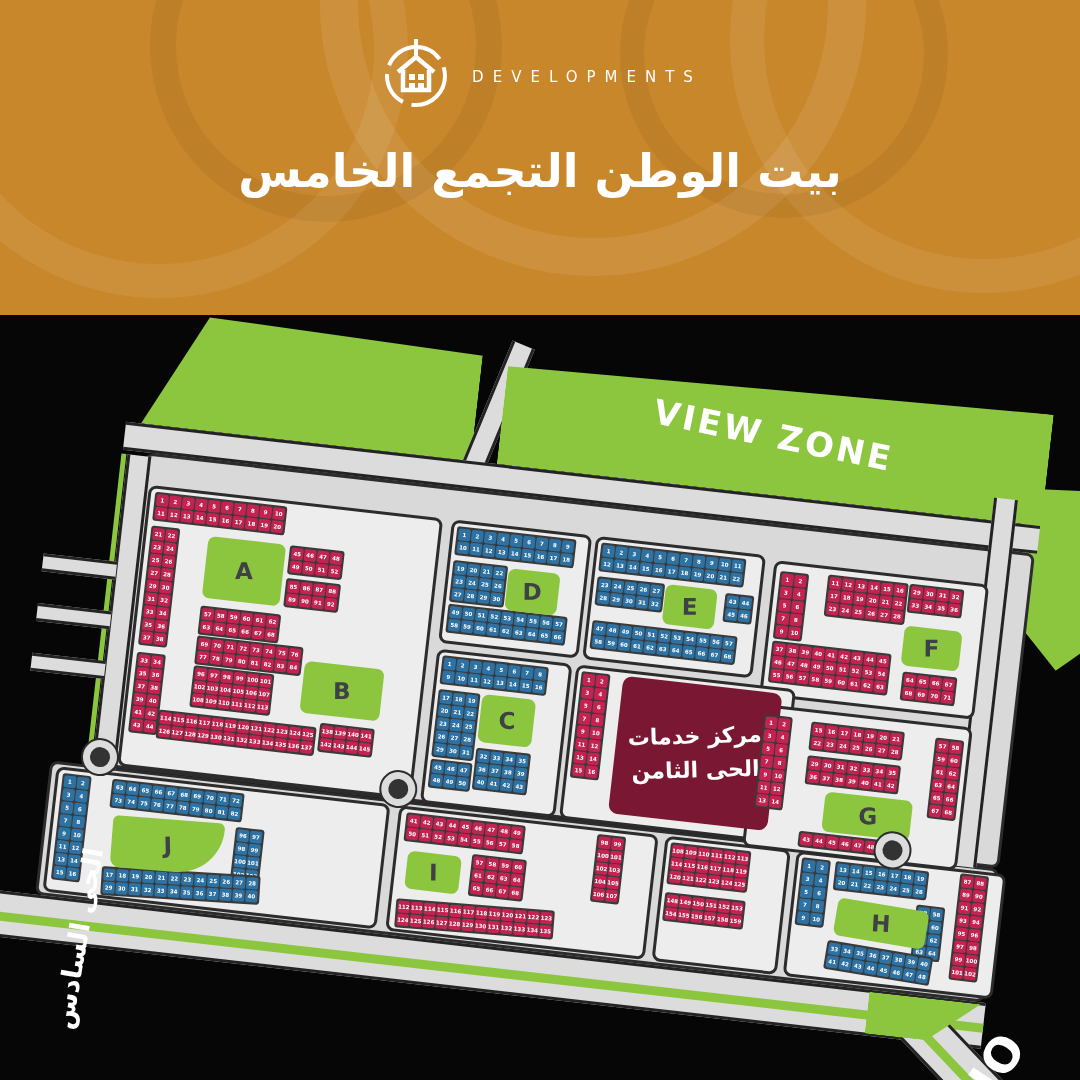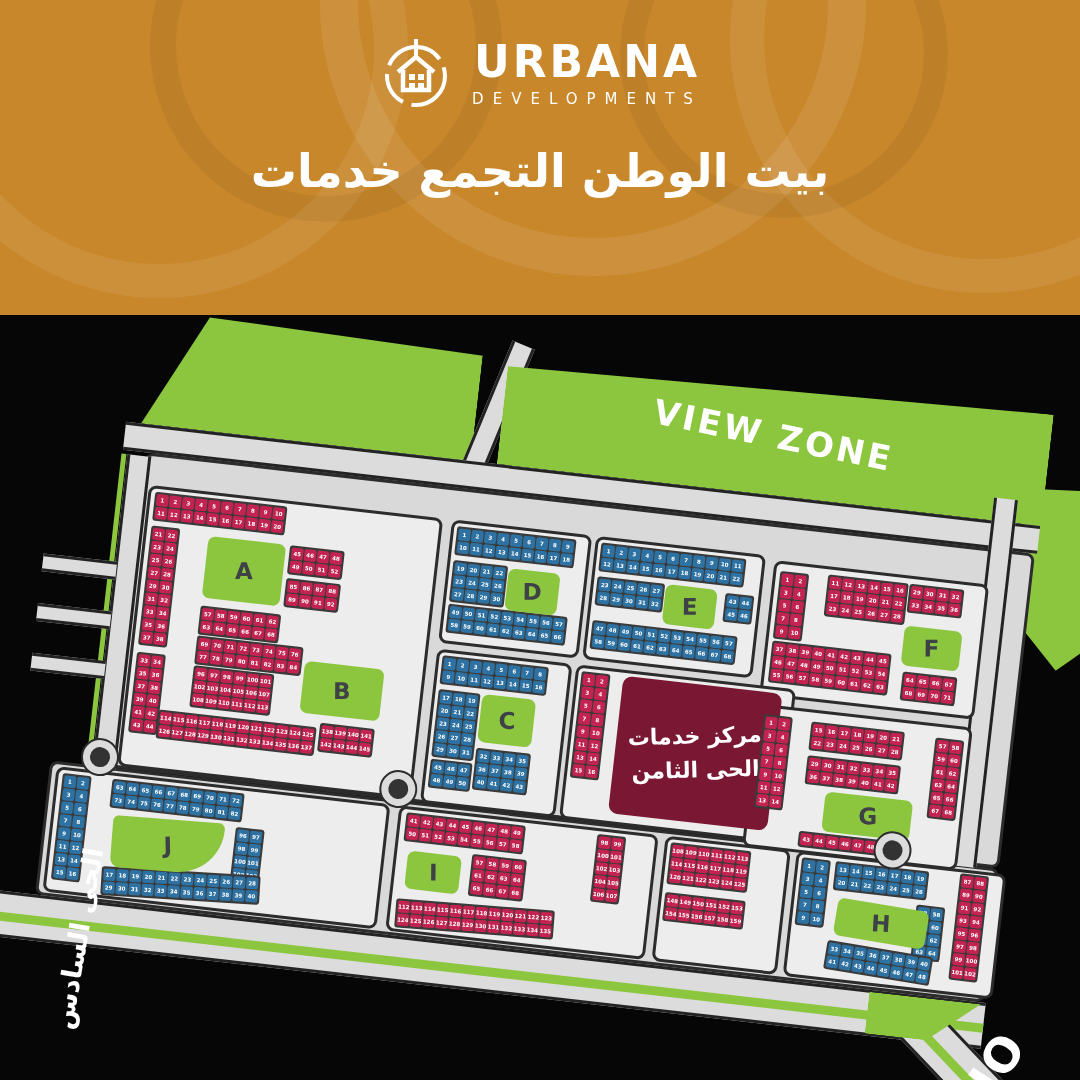--- a/index.html
+++ b/index.html
@@ -68,27 +68,26 @@
           </g>
           <g fill="#ffffff">
             <rect x="31" y="40" width="6" height="6"></rect>
               <rect x="40" y="40" width="6" height="6"></rect>
             <rect x="31" y="49" width="6" height="6"></rect>
               <rect x="40" y="49" width="6" height="6"></rect>
           </g>
         </svg>
       </span>
       <span style="display:flex;flex-direction:column;align-items:center;">
-        <span class="brandname">URBANA</span>
         <span class="brandsub">DEVELOPMENTS</span>
       </span>
     </div>
 
     <div class="headline">
-      <div>بيت الوطن التجمع خدمات</div>
+      <div>بيت الوطن التجمع الخامس</div>
     </div>
   </div>
 
   <div class="map-section">
     <div id="world">
 
       <div class="greenpoly" id="leftGreen" style="left: 100px; top: 0px; width: 332px; height: 118px; clip-path: polygon(0px 100%, 17% 4%, 100% 10%, 100% 100%); background: rgb(140, 198, 62);"></div>
       <div class="roadV" id="diagRoad" style="left: 440px; top: -6px; width: 18px; height: 140px; transform: rotate(16deg); background: rgb(220, 220, 220);"></div>
       <div class="greenpoly" id="viewZone" style="left: 458px; top: 6px; width: 548px; height: 112px; clip-path: polygon(0px 12%, 100% 0px, 100% 100%, 0px 100%); background: rgb(140, 198, 62);">
         <div class="viewzone-text" style="left:150px;top:32px;">VIEW ZONE</div>

